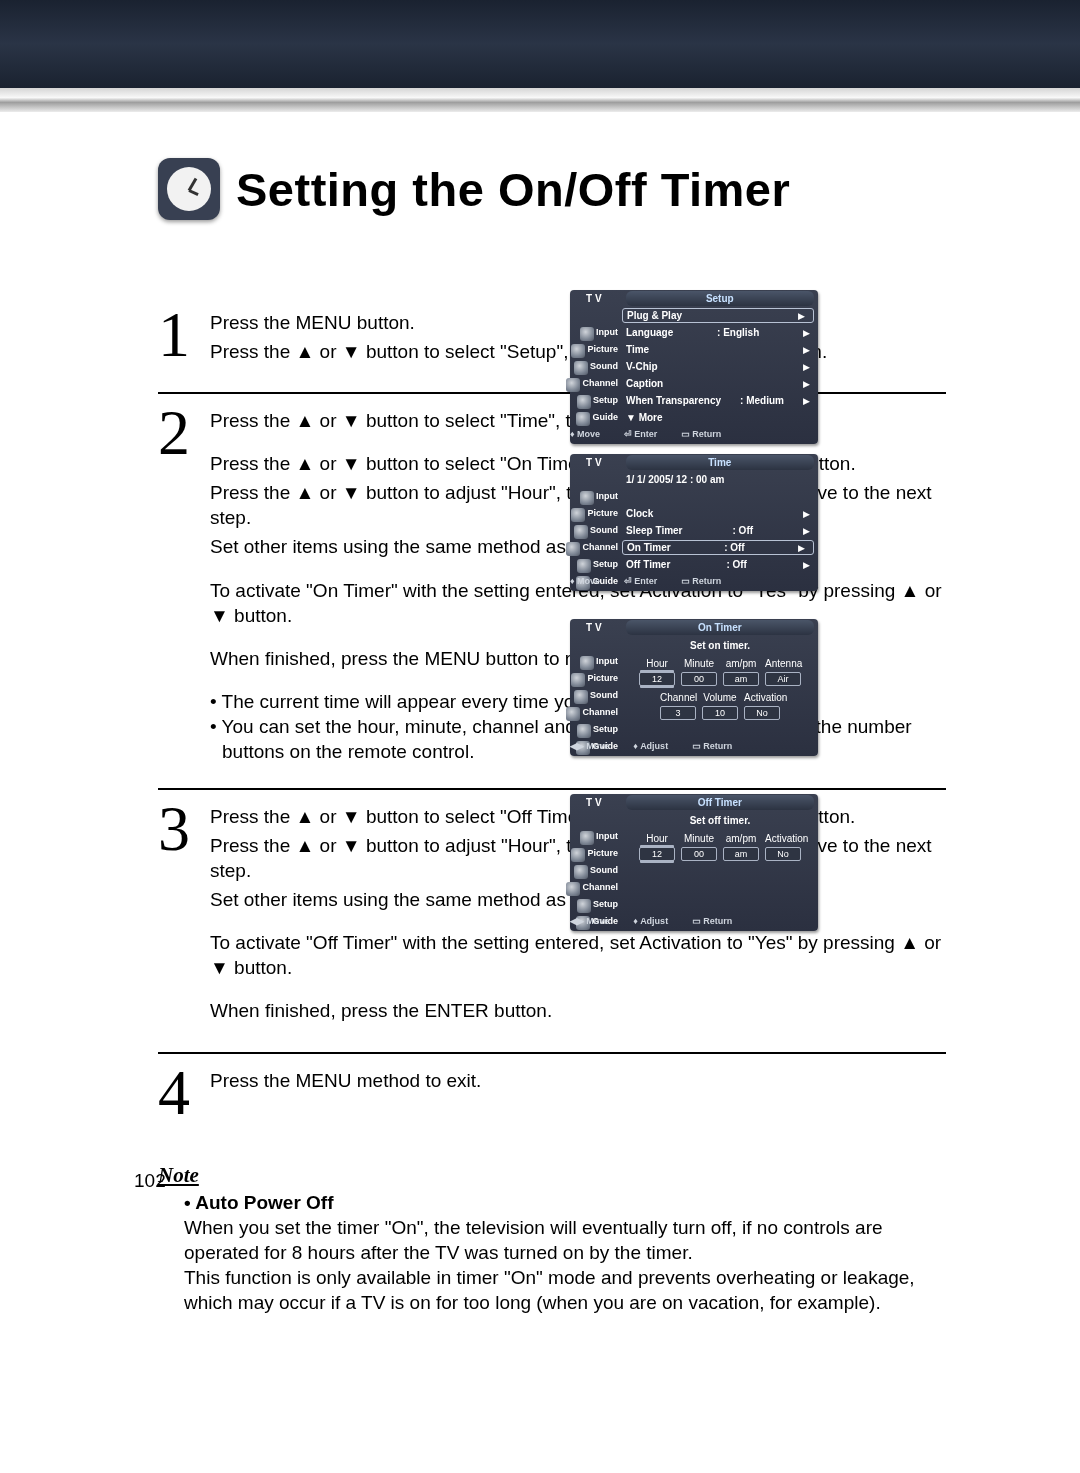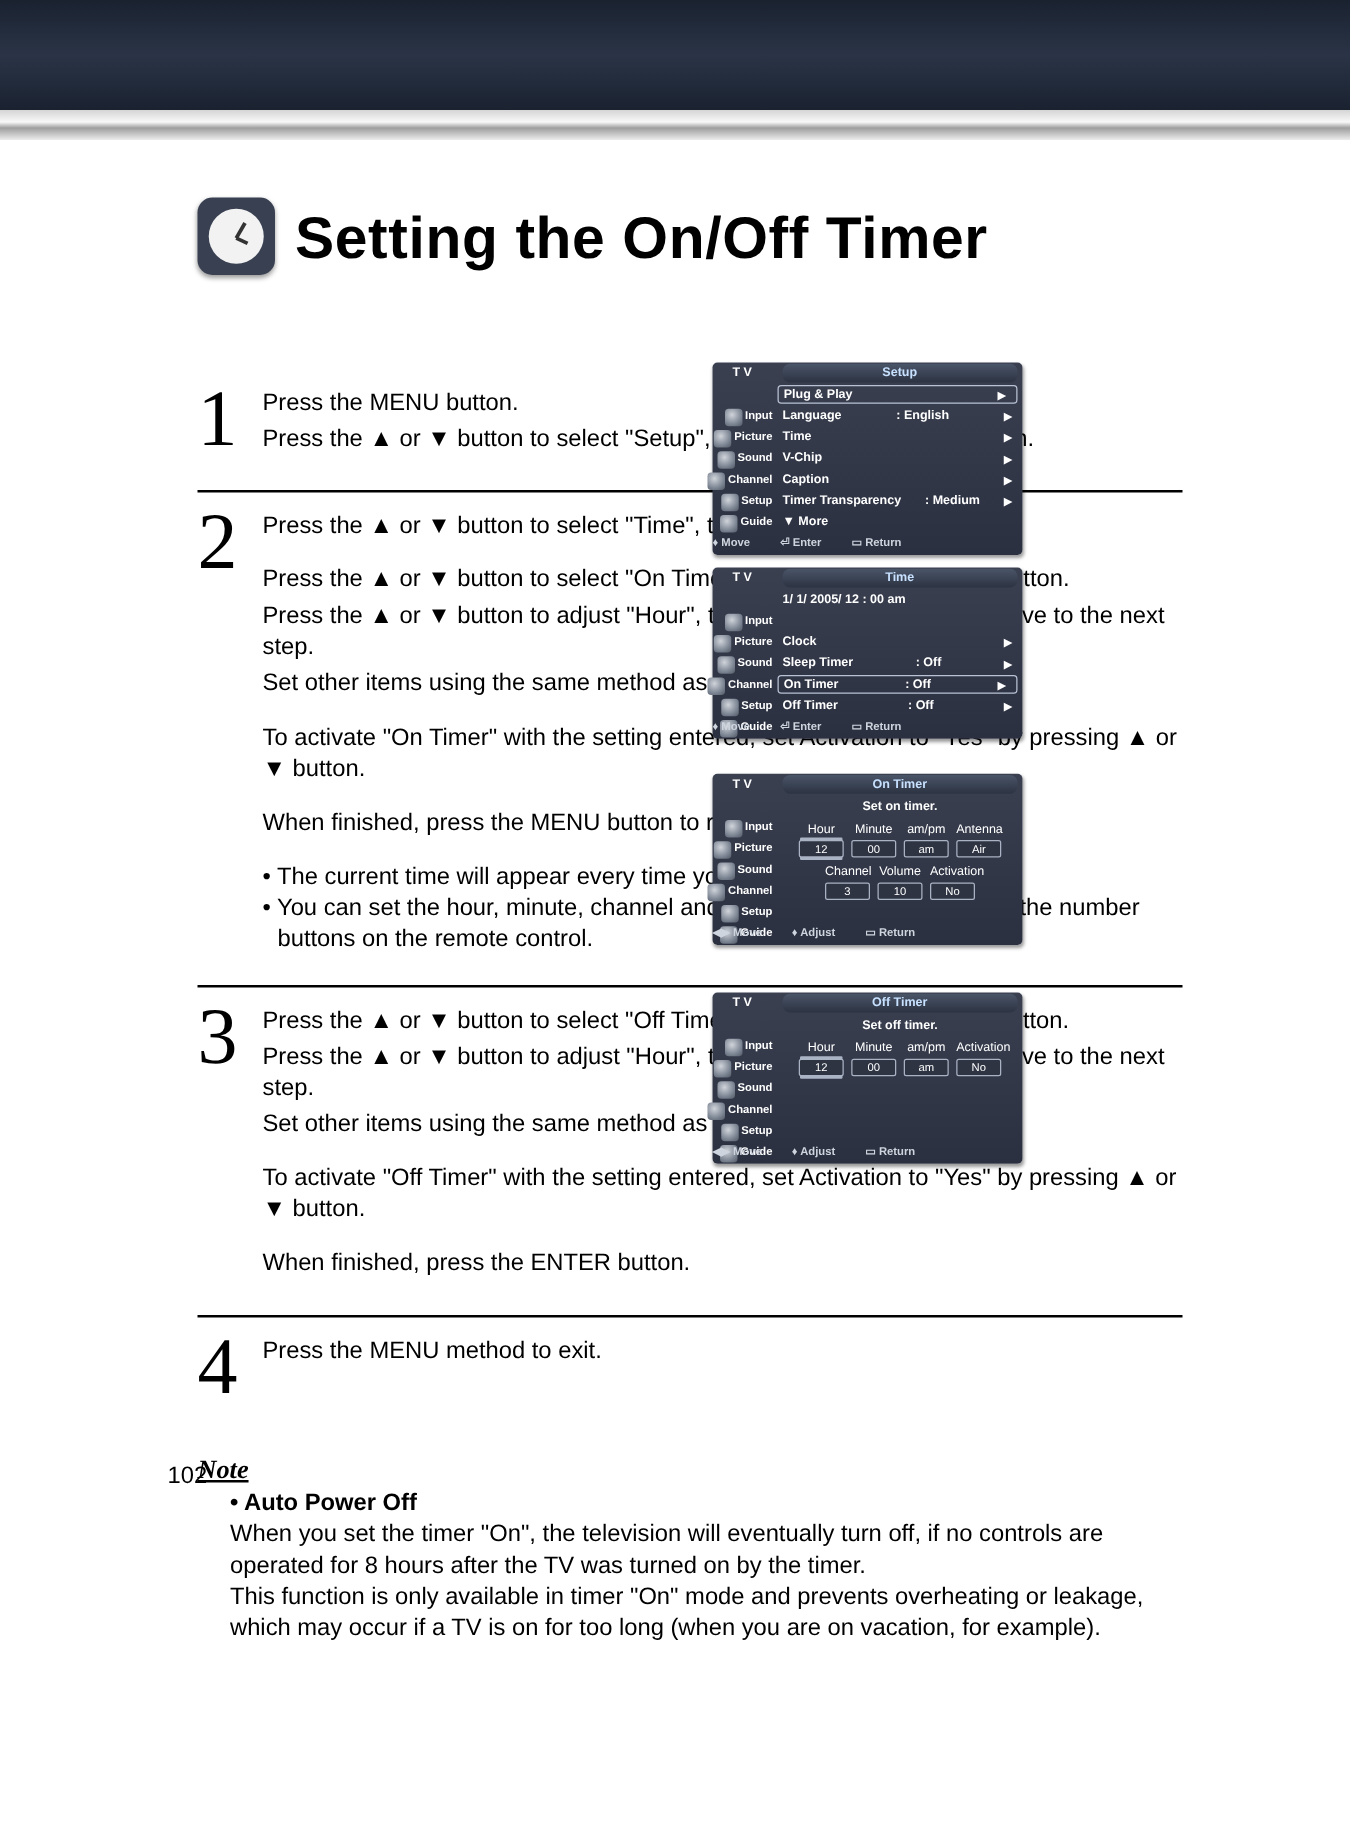--- a/index.html
+++ b/index.html
@@ -318,21 +318,21 @@
           <span class="lbl">Caption</span>
           <span class="arr">▶</span>
         </div>
       </div>
     <div class="osd-row">
         <div class="osd-sidebar">
           <span class="mi"></span>
           <span>Guide</span>
         </div>
         <div class="osd-body">
-          <span class="lbl">Timer Transparency</span>
+          <span class="lbl">When Transparency</span>
           <span class="val">: Medium</span>
           <span class="arr">▶</span>
         </div>
       </div>
     <div class="osd-row">
         <div class="osd-sidebar"></div>
         <div class="osd-body">
           <span class="lbl">▼ More</span>
         </div>
       </div>

